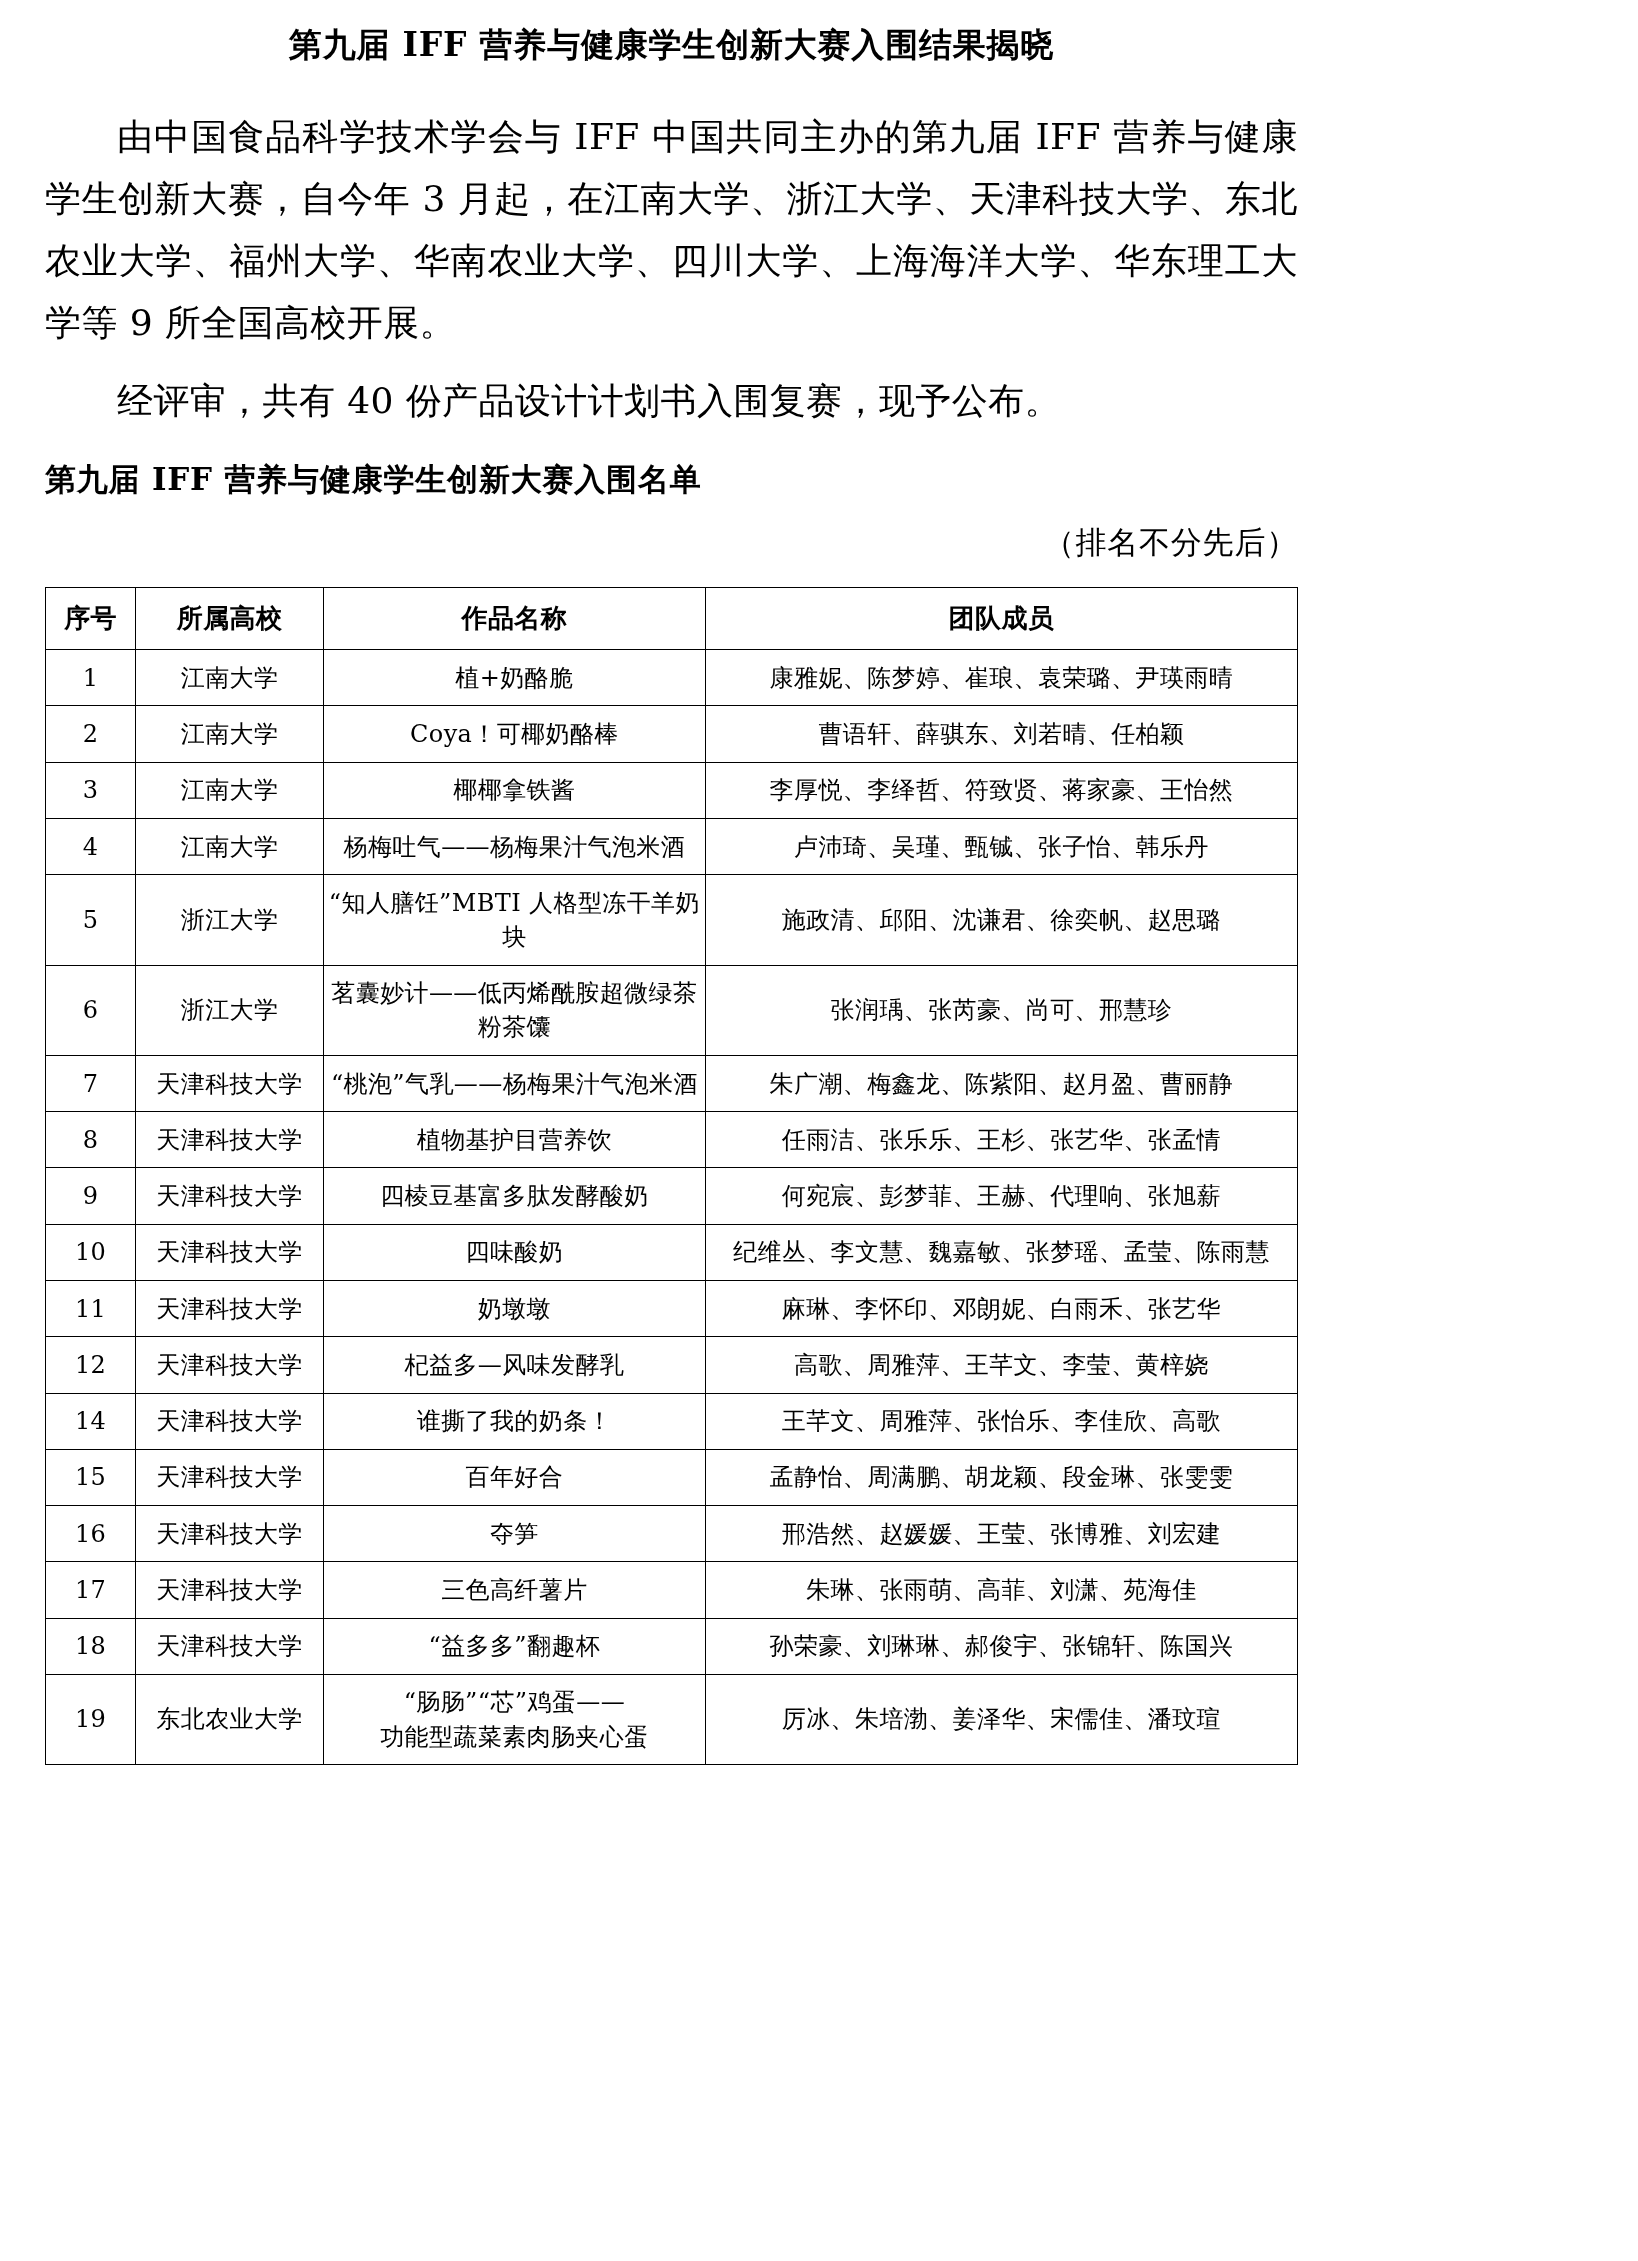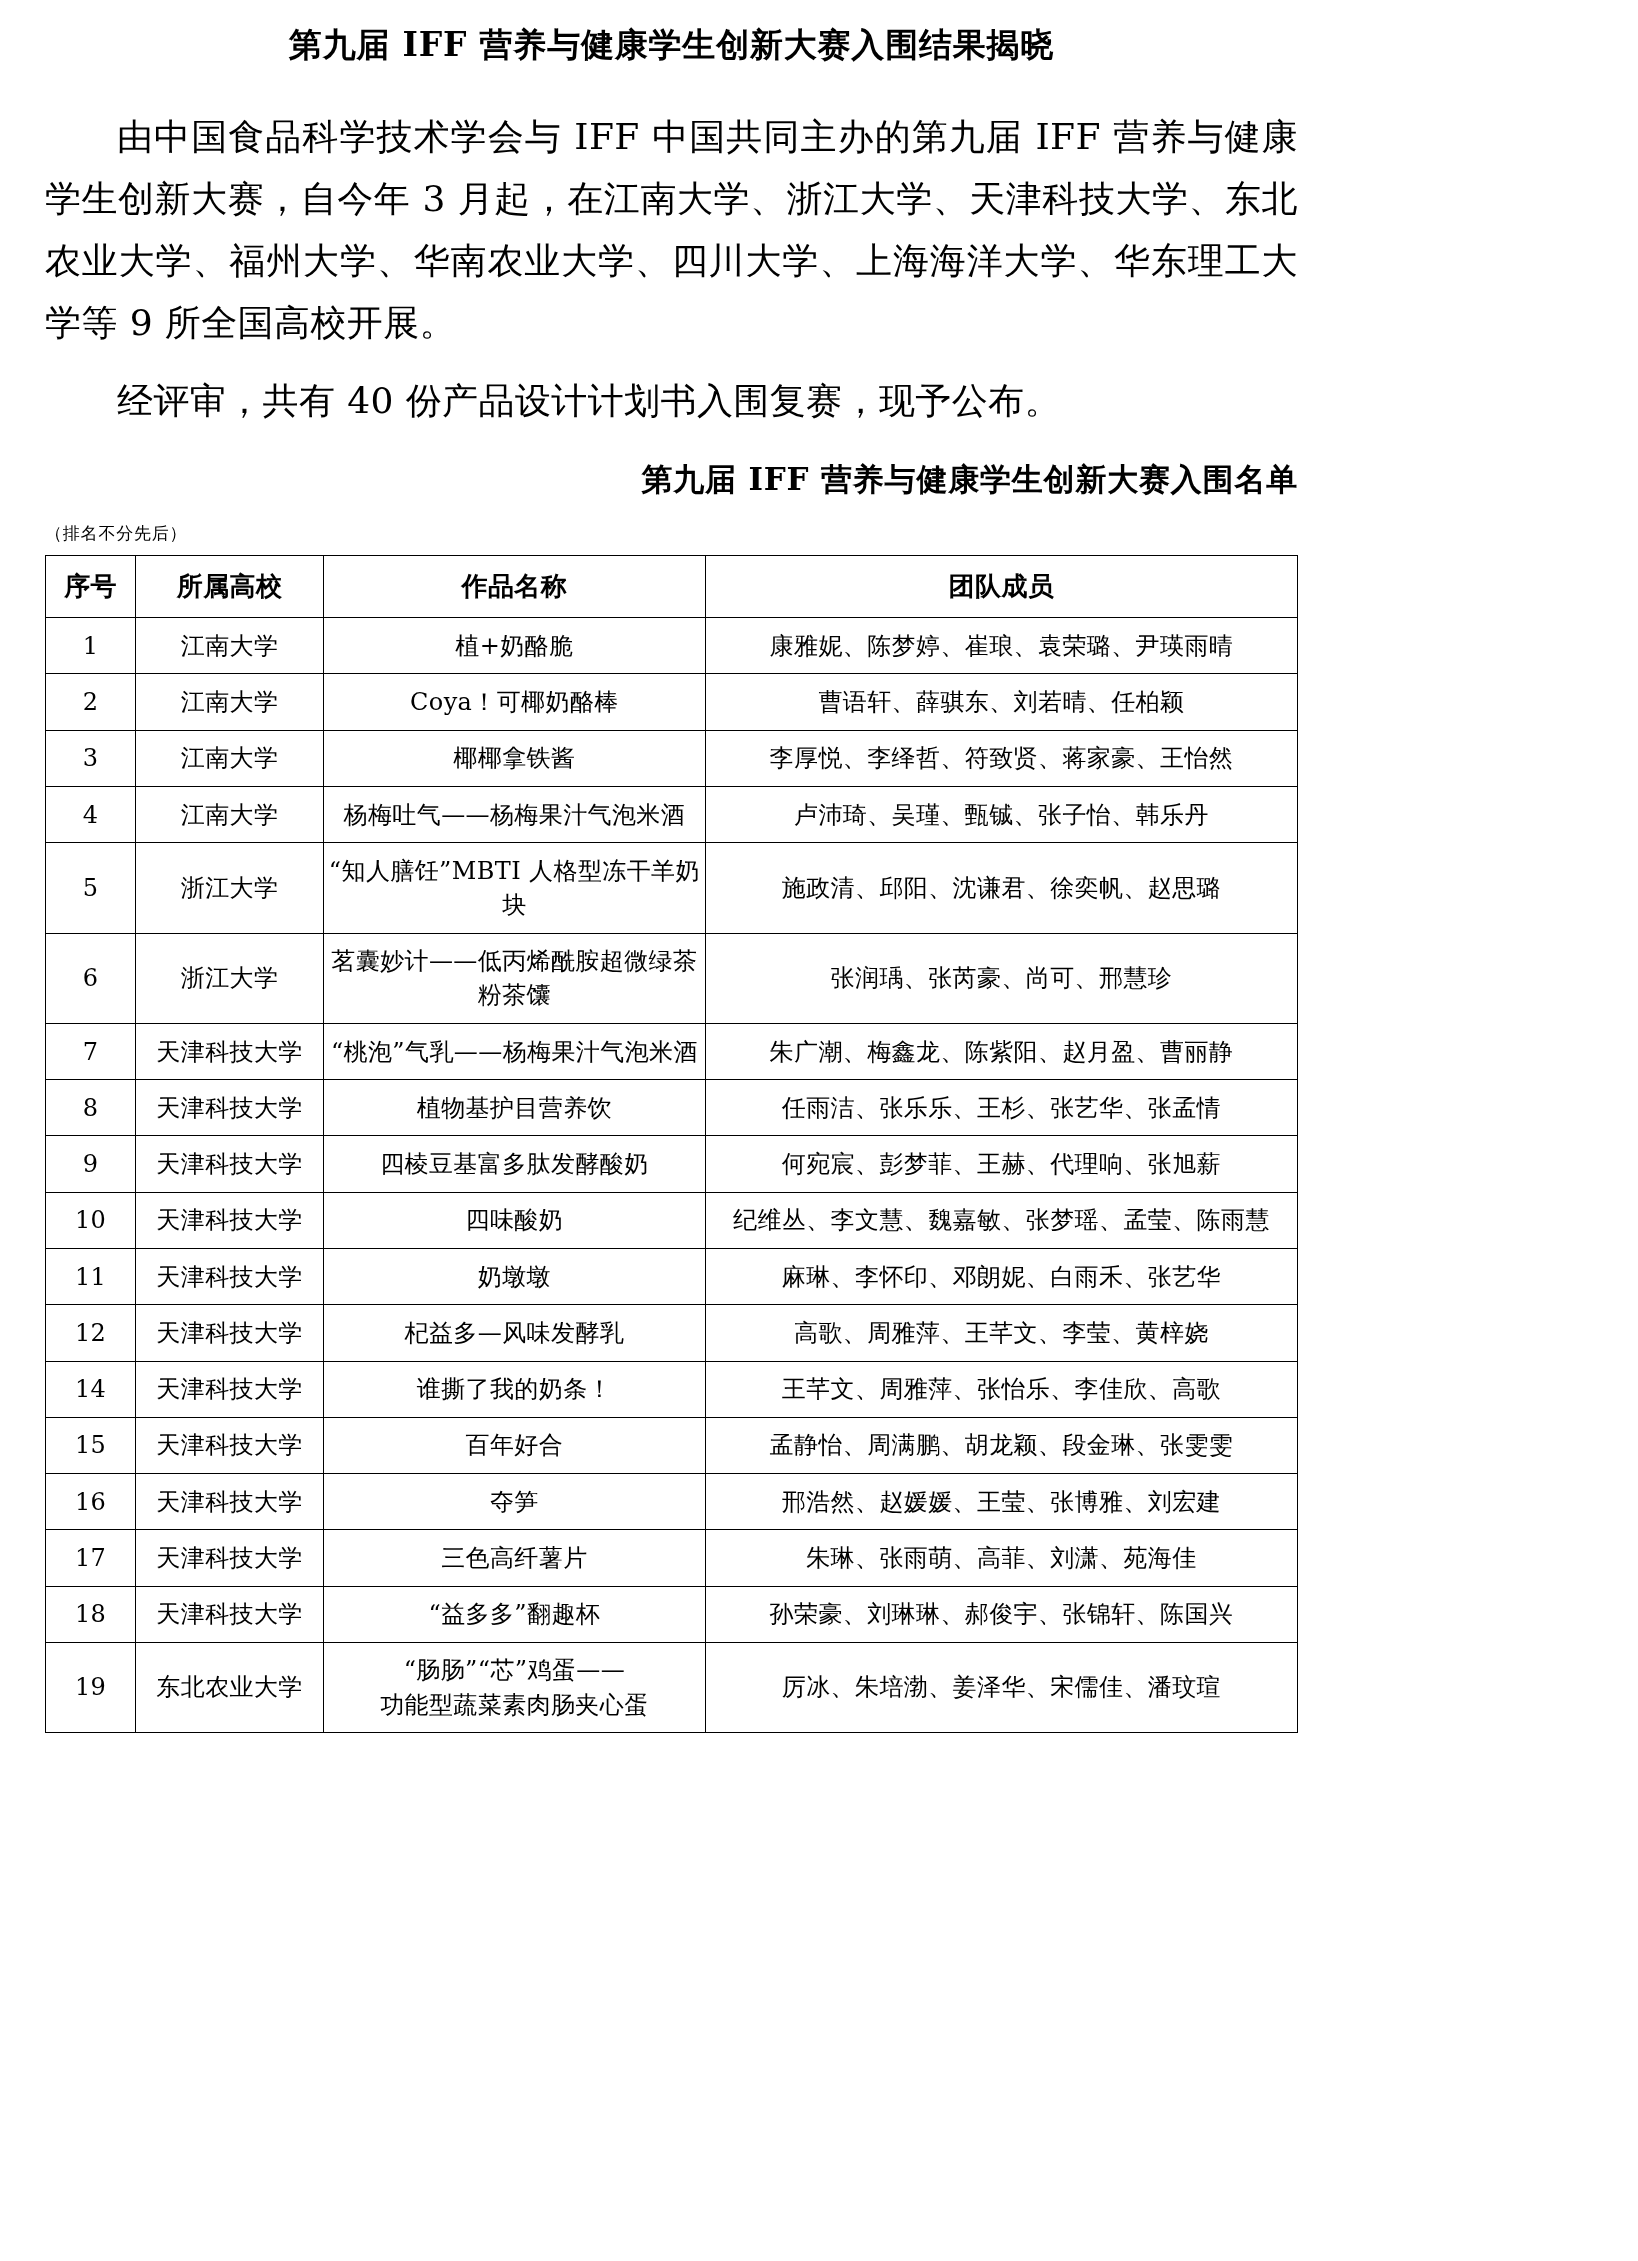--- a/index.html
+++ b/index.html
@@ -33,30 +33,30 @@
     text-align: justify;
     text-justify: inter-ideograph;
     margin: 39px 0 0 0;
     text-indent: 2em;
     letter-spacing: 0.4px;
   }
   .para.second {
     margin-top: 16.6px;
   }
   .list-title {
-    text-align: right;
+    text-align: left;
     font-size: 31px;
     font-weight: bold;
     margin: 27px 0 0 0;
     letter-spacing: 0.8px;
   }
   .subnote {
-    text-align: left;
-    font-size: 17px;
-    margin: 21px 0 10px 0;
+    text-align: right;
+    font-size: 31px;
+    margin: 21px 0 23px 0;
     letter-spacing: 0.8px;
   }
   table.entries {
     width: 100%;
     border-collapse: collapse;
     table-layout: fixed;
     margin-top: 4.5px;
   }
   table.entries th, table.entries td {
     border: 1.5px solid #000000;

